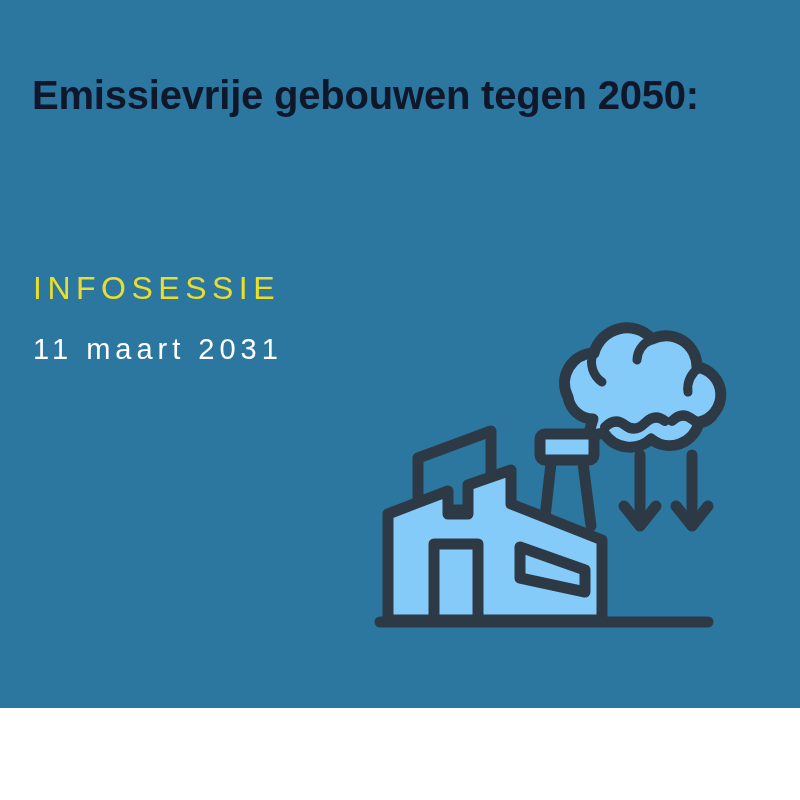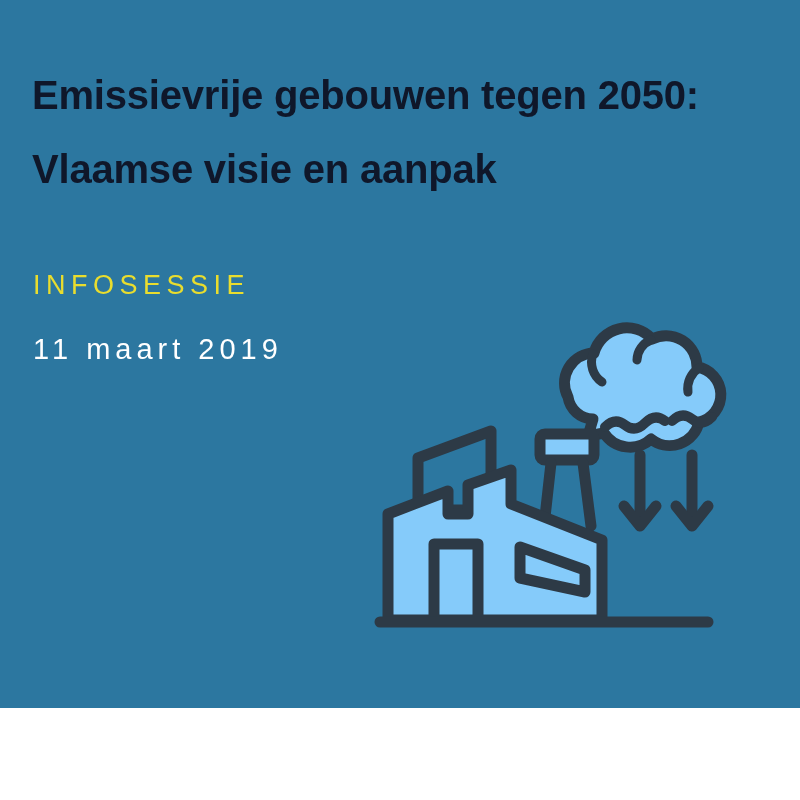--- a/index.html
+++ b/index.html
@@ -47,21 +47,21 @@
     letter-spacing: -0.2px;
     white-space: nowrap;
   }
 
   
   .kicker {
     position: absolute;
     left: 33px;
     top: 270px;
     color: #E9DD2E;
-    font-size: 27px;
+    font-size: 32px;
     font-weight: 400;
     letter-spacing: 5.5px;
     white-space: nowrap;
   }
   .date {
     position: absolute;
     left: 33px;
     top: 333px;
     color: #FFFFFF;
     font-size: 29px;
@@ -96,25 +96,24 @@
 </style>
 </head>
 <body>
 
 <div class="poster">
 
   <div class="blue-panel">
 
     <div class="headline">
       <div class="headline-line">Emissievrije gebouwen tegen 2050:</div>
-      <div class="headline-line">Vlaamse visie en aanpak</div>
     </div>
 
     <div class="kicker">INFOSESSIE</div>
-    <div class="date">11 maart 2019</div>
+    <div class="date">11 maart 2031</div>
 
     <div class="illustration">
       <svg viewBox="0 0 360 360" xmlns="http://www.w3.org/2000/svg">
         <g fill="none" stroke="#2D3A46" stroke-width="11" stroke-linecap="round" stroke-linejoin="round">
 
           <path d="M196 115
                    a30 30 0 0 1 26 -44
                    a34 34 0 0 1 58 -14
                    a31 31 0 0 1 45 28
                    a28 28 0 0 1 2 55

